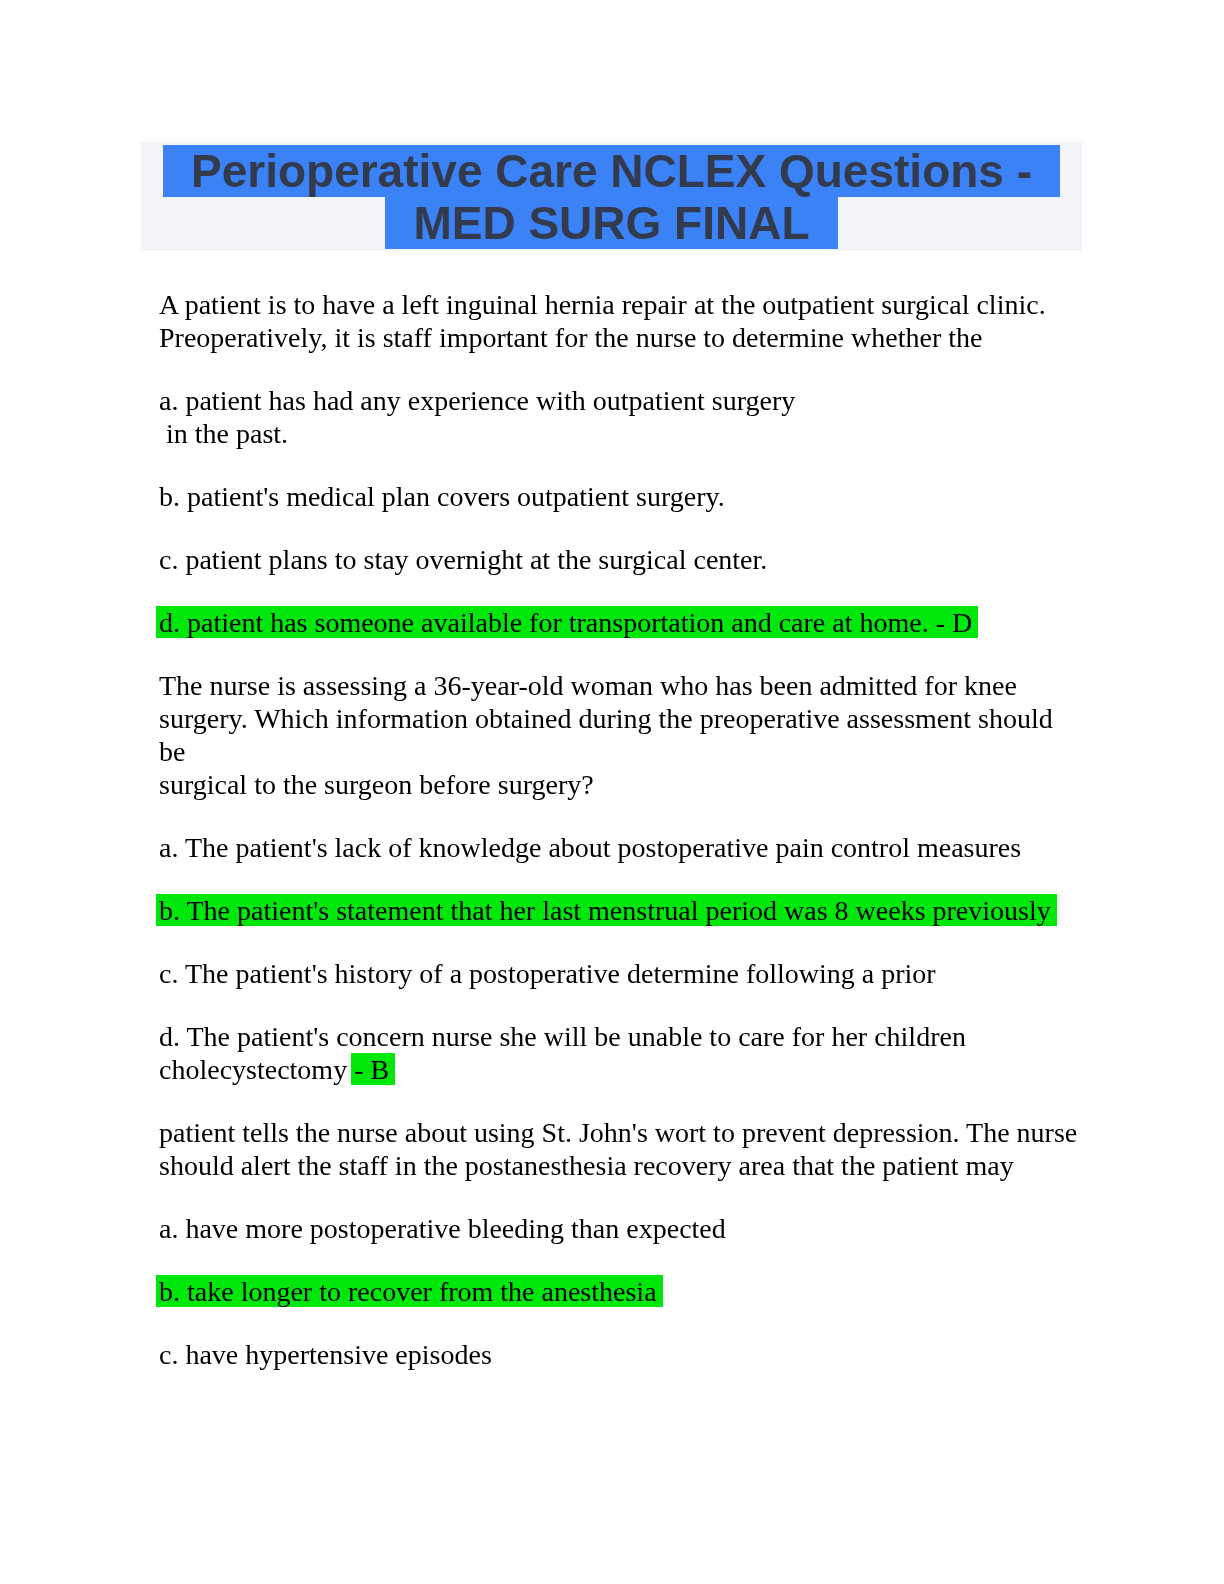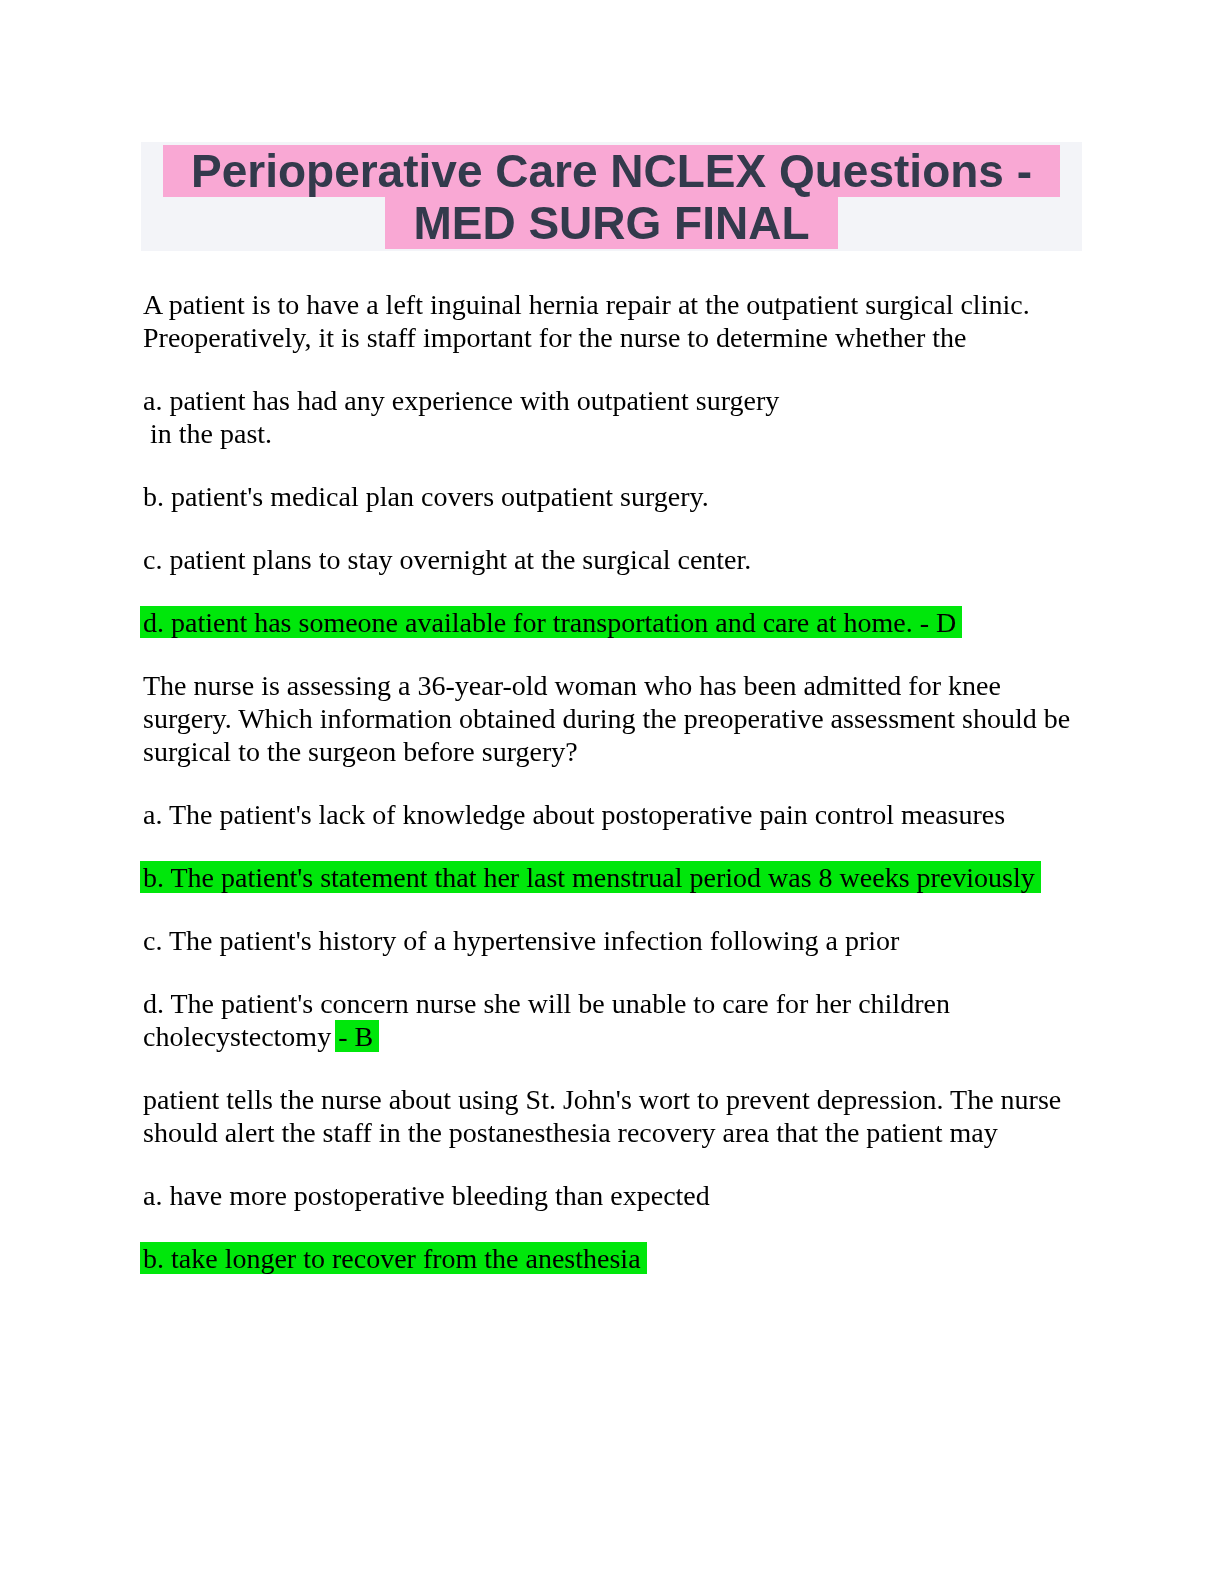--- a/index.html
+++ b/index.html
@@ -25,39 +25,39 @@
     margin: 0;
     padding-top: 3px;
     font-family: "Liberation Sans", "DejaVu Sans", sans-serif;
     font-weight: bold;
     font-size: 46px;
     line-height: 52px;
     color: #333a4c;
   }
   .title-line { display: block; }
   .title-hl {
-    background: #f9a8d4;
+    background: #3b82f6;
     color: inherit;
     padding: 0 28px;
   }
   
   .doc-body {
     position: absolute;
     left: 143px;
     top: 251px;
     width: 940px;
     padding-top: 27px;
     font-family: "Liberation Serif", "DejaVu Serif", serif;
     font-size: 28px;
     line-height: 33px;
     color: #000000;
   }
   p.para { margin: 0 0 30px 0; }
   p.para.stem { margin-top: 10px; }
-  .line { display: block; white-space: pre-wrap; }
+  .line { display: block; white-space: pre-wrap; margin-left: 16px; }
   .hl {
     background: #00e70b;
     padding: 1px 6px 0 3px;
     margin-left: -3px;
   }
 </style>
 </head>
 <body>
 
 <div class="page">
@@ -90,30 +90,33 @@
         <span class="line"><span>surgery. Which information obtained during the preoperative assessment should be</span></span>
         <span class="line"><span>surgical to the surgeon before surgery?</span></span>
       </p>
       <p class="para">
         <span class="line"><span>a. The patient's lack of knowledge about postoperative pain control measures</span></span>
       </p>
       <p class="para">
         <span class="line"><span class="hl">b. The patient's statement that her last menstrual period was 8 weeks previously</span></span>
       </p>
       <p class="para">
-        <span class="line"><span>c. The patient's history of a hypertensive infection following a prior</span></span>
+        <span class="line"><span>c. The patient's history of a postoperative determine following a prior</span></span>
       </p>
       <p class="para">
         <span class="line"><span>d. The patient's concern nurse she will be unable to care for her children</span></span>
         <span class="line"><span>cholecystectomy </span><span class="hl">- B</span></span>
       </p>
       <p class="para stem">
         <span class="line"><span>patient tells the nurse about using St. John's wort to prevent depression. The nurse</span></span>
         <span class="line"><span>should alert the staff in the postanesthesia recovery area that the patient may</span></span>
       </p>
       <p class="para">
         <span class="line"><span>a. have more postoperative bleeding than expected</span></span>
       </p>
       <p class="para">
         <span class="line"><span class="hl">b. take longer to recover from the anesthesia</span></span>
       </p>
+      <p class="para">
+        <span class="line"><span>c. have hypertensive episodes</span></span>
+      </p>
     </main>
 </div>
 
 </body></html>

